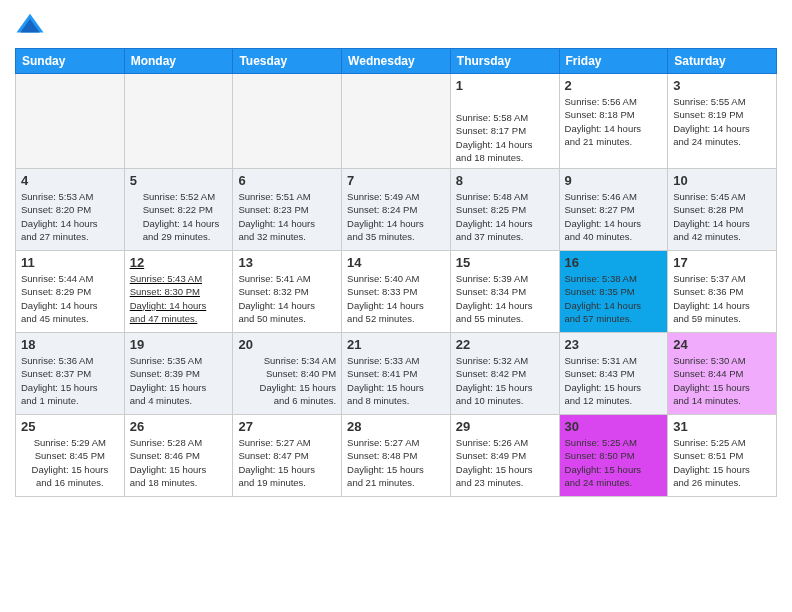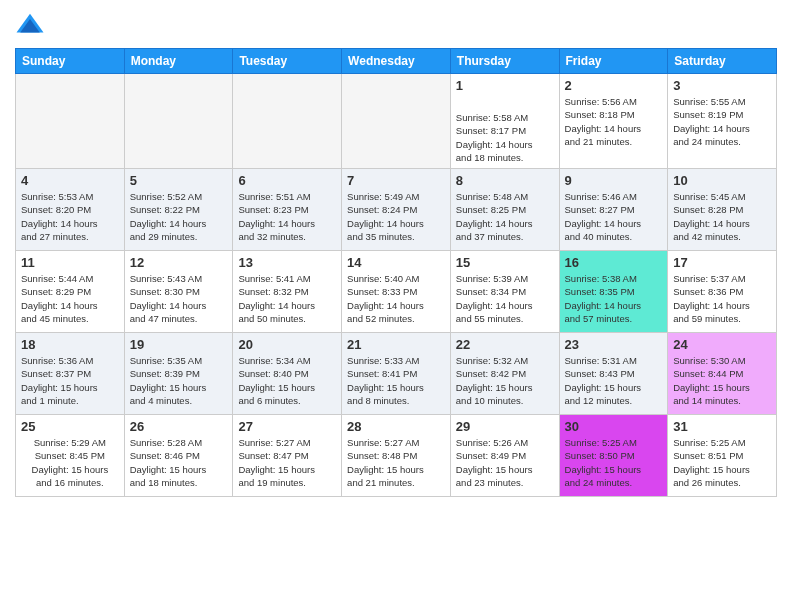--- a/index.html
+++ b/index.html
@@ -164,21 +164,21 @@
         <tr>
           <td style="background: rgb(238, 242, 247);">
             <span class="day-number">4</span>
             <div class="day-info" style="white-space: pre-line;">Sunrise: 5:53 AM
 Sunset: 8:20 PM
 Daylight: 14 hours
 and 27 minutes.</div>
           </td>
           <td style="background: rgb(238, 242, 247);">
             <span class="day-number">5</span>
-            <div class="day-info" style="white-space: pre-line;">Sunrise: 5:52 AM
+            <div class="day-info" style="white-space: pre-line; margin-left: 13px;">Sunrise: 5:52 AM
 Sunset: 8:22 PM
 Daylight: 14 hours
 and 29 minutes.</div>
           </td>
           <td style="background: rgb(238, 242, 247);">
             <span class="day-number">6</span>
             <div class="day-info" style="white-space: pre-line;">Sunrise: 5:51 AM
 Sunset: 8:23 PM
 Daylight: 14 hours
 and 32 minutes.</div>
@@ -213,21 +213,21 @@
           </td>
         </tr>
         <tr>
           <td style="background: rgb(255, 255, 255);">
             <span class="day-number">11</span>
             <div class="day-info" style="white-space: pre-line;">Sunrise: 5:44 AM
 Sunset: 8:29 PM
 Daylight: 14 hours
 and 45 minutes.</div>
           </td>
-          <td style="background: rgb(255, 255, 255);">
+          <td style="background: rgb(255, 255, 255); text-decoration: underline;">
             <span class="day-number">12</span>
             <div class="day-info" style="white-space: pre-line;">Sunrise: 5:43 AM
 Sunset: 8:30 PM
 Daylight: 14 hours
 and 47 minutes.</div>
           </td>
           <td style="background: rgb(255, 255, 255);">
             <span class="day-number">13</span>
             <div class="day-info" style="white-space: pre-line;">Sunrise: 5:41 AM
 Sunset: 8:32 PM
@@ -241,21 +241,21 @@
 Daylight: 14 hours
 and 52 minutes.</div>
           </td>
           <td style="background: rgb(255, 255, 255);">
             <span class="day-number">15</span>
             <div class="day-info" style="white-space: pre-line;">Sunrise: 5:39 AM
 Sunset: 8:34 PM
 Daylight: 14 hours
 and 55 minutes.</div>
           </td>
-          <td style="background: #5eead4;">
+          <td style="background: #0ea5e9;">
             <span class="day-number">16</span>
             <div class="day-info" style="white-space: pre-line;">Sunrise: 5:38 AM
 Sunset: 8:35 PM
 Daylight: 14 hours
 and 57 minutes.</div>
           </td>
           <td style="background: rgb(255, 255, 255);">
             <span class="day-number">17</span>
             <div class="day-info" style="white-space: pre-line;">Sunrise: 5:37 AM
 Sunset: 8:36 PM
@@ -273,21 +273,21 @@
           </td>
           <td style="background: rgb(238, 242, 247);">
             <span class="day-number">19</span>
             <div class="day-info" style="white-space: pre-line;">Sunrise: 5:35 AM
 Sunset: 8:39 PM
 Daylight: 15 hours
 and 4 minutes.</div>
           </td>
           <td style="background: rgb(238, 242, 247);">
             <span class="day-number">20</span>
-            <div class="day-info" style="white-space: pre-line;">Sunrise: 5:34 AM
+            <div class="day-info" style="white-space: pre-line; text-align: right;">Sunrise: 5:34 AM
 Sunset: 8:40 PM
 Daylight: 15 hours
 and 6 minutes.</div>
           </td>
           <td style="background: rgb(238, 242, 247);">
             <span class="day-number">21</span>
             <div class="day-info" style="white-space: pre-line;">Sunrise: 5:33 AM
 Sunset: 8:41 PM
 Daylight: 15 hours
 and 8 minutes.</div>

